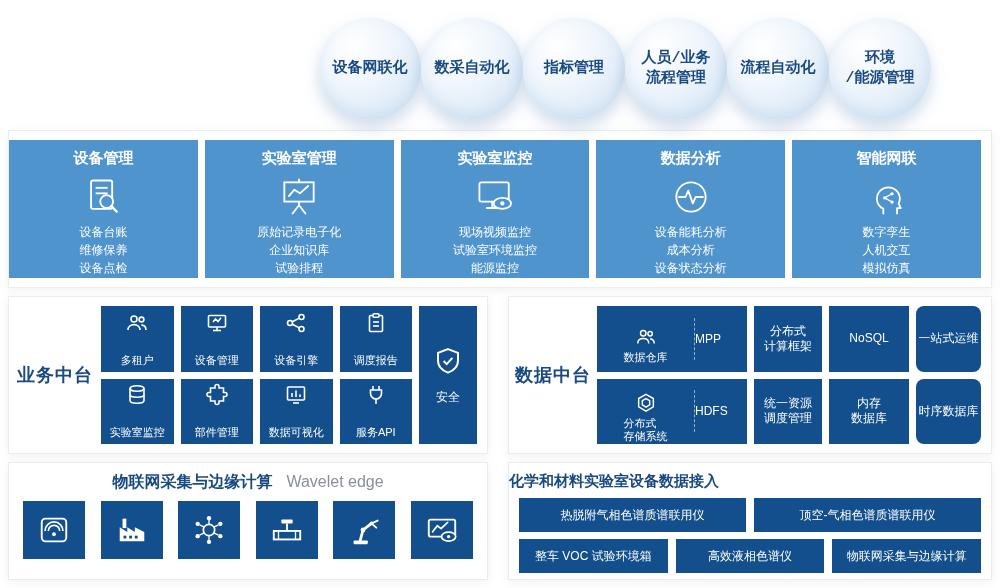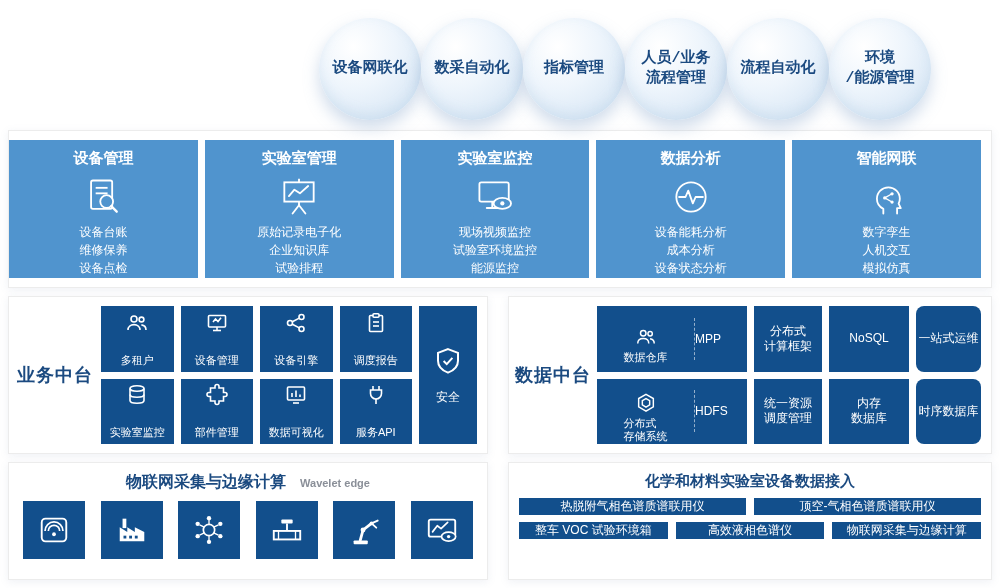--- a/index.html
+++ b/index.html
@@ -52,29 +52,29 @@
   .dp-sub { width:52px; text-align:left; font-size:12px; }
   .dp-item { background:#124f8c; color:#fff; display:flex; align-items:center;
              justify-content:center; font-size:12px; white-space:pre-line;
              text-align:center; line-height:1.25; }
   .dp-item.w1 { width:68px; } .dp-item.w2 { width:80px; } .dp-item.w3 { flex:1;border-radius:8px; }
 
   
   .bottom { display:flex; gap:20px; height:118px; }
   .panel-iot { width:480px; }
   .iot-title { text-align:center; margin-top:9px; font-size:16px; font-weight:700; color:#1b4a80; }
-  .iot-sub { font-weight:700; color:#8a8f98; font-size:11px; margin-left:14px; }
+  .iot-sub { font-weight:400; color:#8a8f98; font-size:16px; margin-left:14px; }
   .iot-icons { display:flex; justify-content:space-between; padding:8px 14px 0; }
   .iot-tile { width:62px; height:58px; background:#124f8c; display:flex;
               align-items:center; justify-content:center; }
 
   .panel-lab { flex:1; }
-  .lab-title { text-align:center; margin:9px 0 7px; font-size:15px; font-weight:700; color:#1b4a80; }
+  .lab-title { text-align:left; margin:9px 0 7px; font-size:15px; font-weight:700; color:#1b4a80; }
   .lab-row { display:flex; gap:8px; padding:0 10px; margin-bottom:7px; }
-  .lab-btn { flex:1; background:#124f8c; color:#fff; font-size:12px; height:17px;
+  .lab-btn { flex:1; background:#124f8c; color:#fff; font-size:12px; height:34px;
              display:flex; align-items:center; justify-content:center; white-space:nowrap; }
 
   svg { display:block; }
 </style>
 </head>
 <body>
 
 <div class="top">
   <div class="circle"><span>设备网联化</span></div>
   <div class="circle"><span>数采自动化</span></div>

